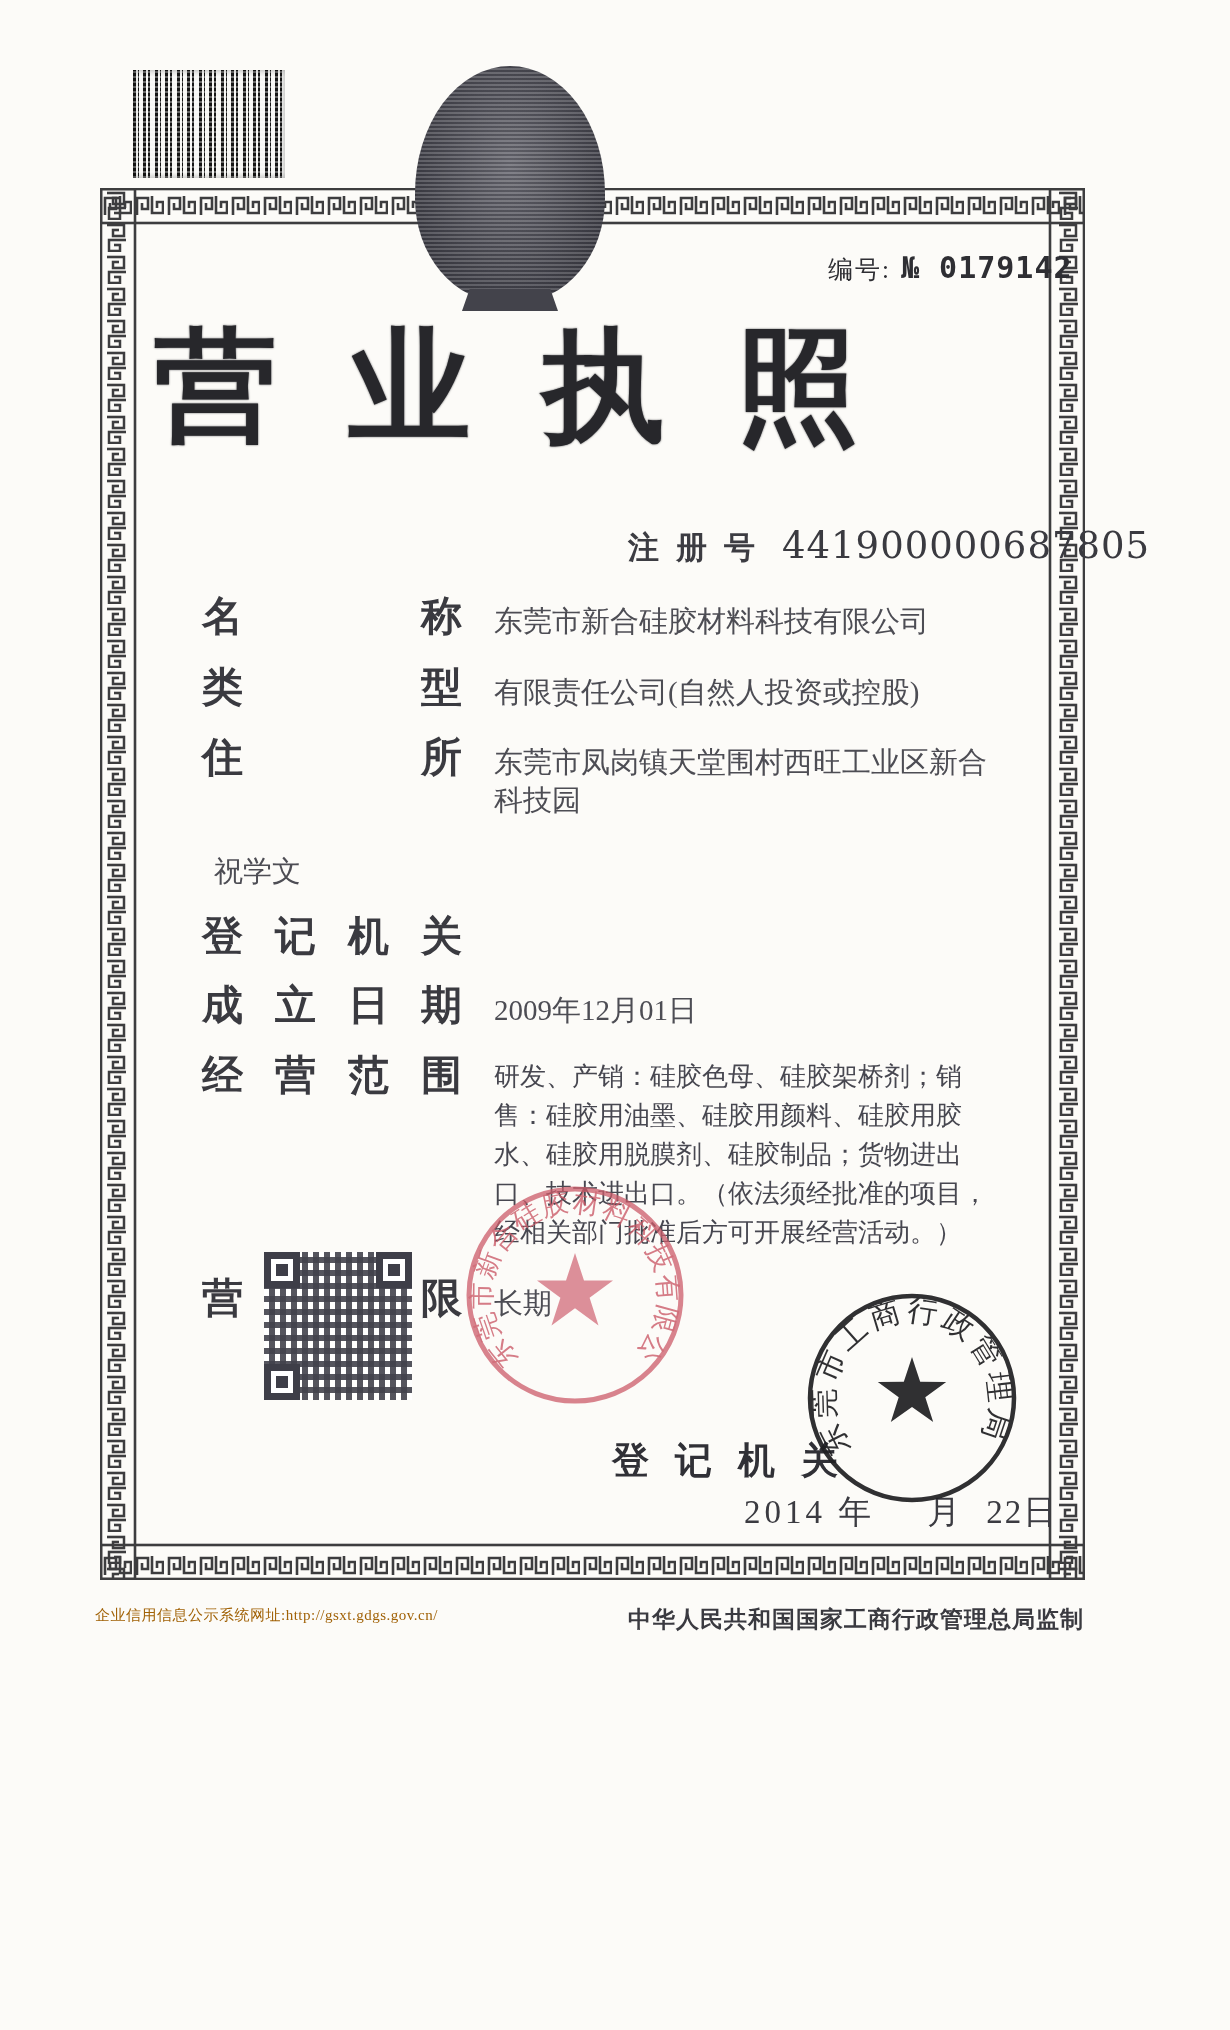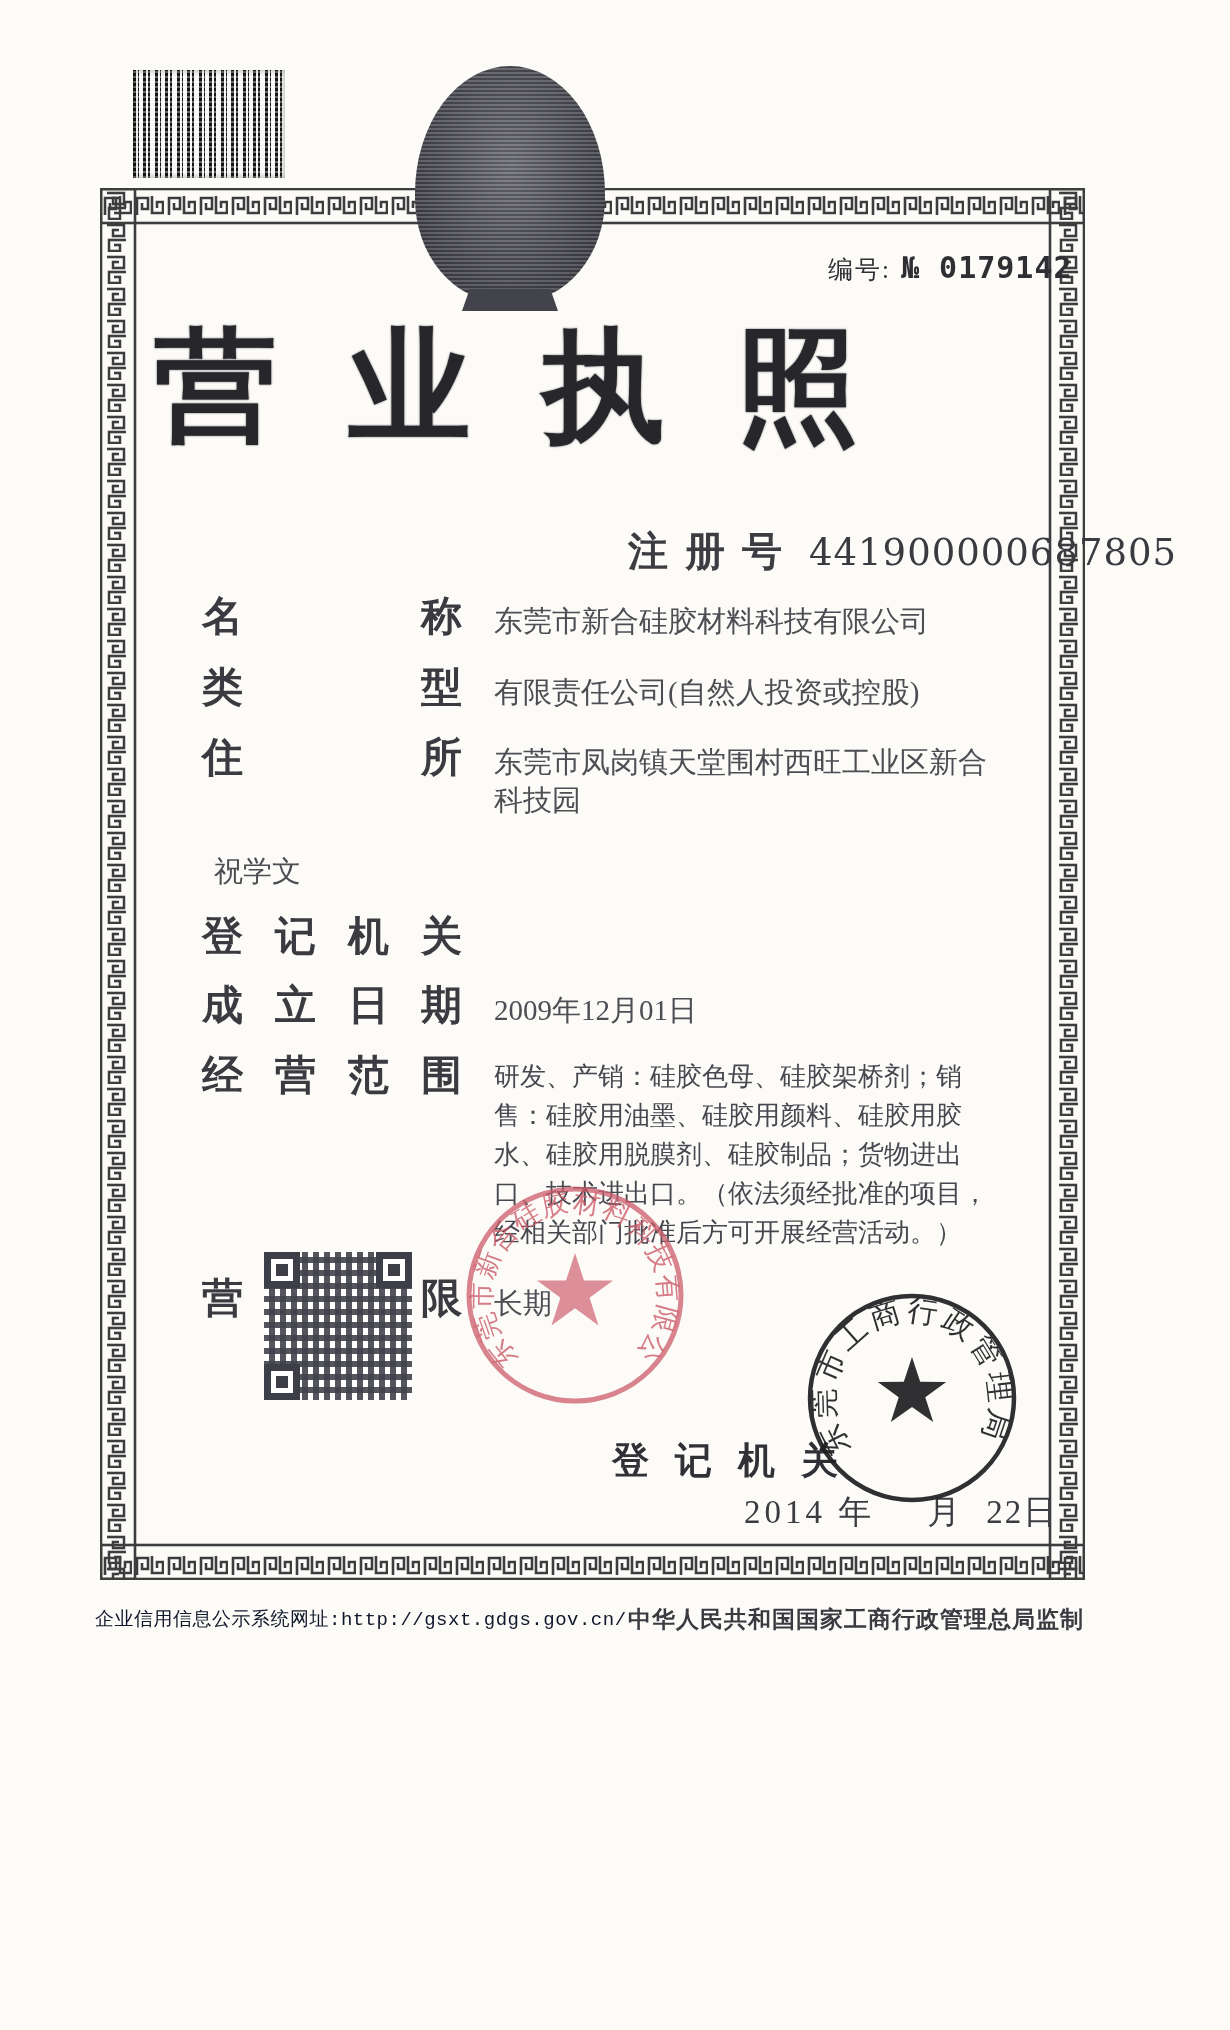--- a/index.html
+++ b/index.html
@@ -56,21 +56,21 @@
     font-size:122px;line-height:1.15;font-weight:900;
     letter-spacing:72px;padding-left:36px;box-sizing:border-box;
     color:#27272b;
     text-shadow:0 0 2px rgba(30,30,35,.8);
   }
   
   .regline{
     position:absolute;left:628px;top:524px;z-index:4;white-space:nowrap;
     color:#3c3c42;
   }
-  .regline .lbl{font-size:40px;letter-spacing:17px;font-weight:600;}
+  .regline .lbl{font-size:31px;letter-spacing:17px;font-weight:600;}
   .regline .num{
     font-family:"DejaVu Serif", serif;font-size:37px;letter-spacing:1px;margin-left:6px;
     color:#3a3a40;
   }
   
   .fields{
     position:absolute;left:202px;top:594px;width:800px;z-index:4;
     display:flex;flex-direction:column;
   }
   .frow{display:flex;align-items:flex-start;margin-bottom:24px;gap:20px;}
@@ -119,22 +119,22 @@
   .issue-date{
     position:absolute;left:744px;top:1490px;z-index:4;white-space:nowrap;
     font-size:33px;color:#3b3b41;display:flex;align-items:baseline;
   }
   .issue-date .y{letter-spacing:4px;}
   .issue-date .m{margin-left:52px;}
   .issue-date .d{margin-left:26px;letter-spacing:2px;}
   
   .footer-left{
     position:absolute;left:95px;top:1606px;z-index:4;
-    font-size:19px;color:#0f172a;letter-spacing:.5px;
-    font-family:Liberation Mono, monospace;
+    font-size:15px;color:#a16207;letter-spacing:.5px;
+    font-family:Liberation Serif, serif;
   }
   .footer-right{
     position:absolute;right:146px;top:1604px;z-index:4;
     font-size:23px;font-weight:600;color:#3a3a40;letter-spacing:1px;
   }
 </style>
 </head>
 <body>
 
 <div class="page">

